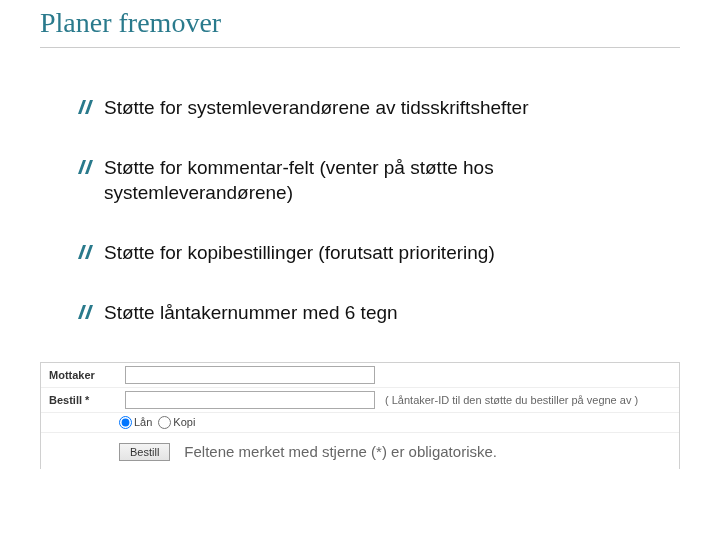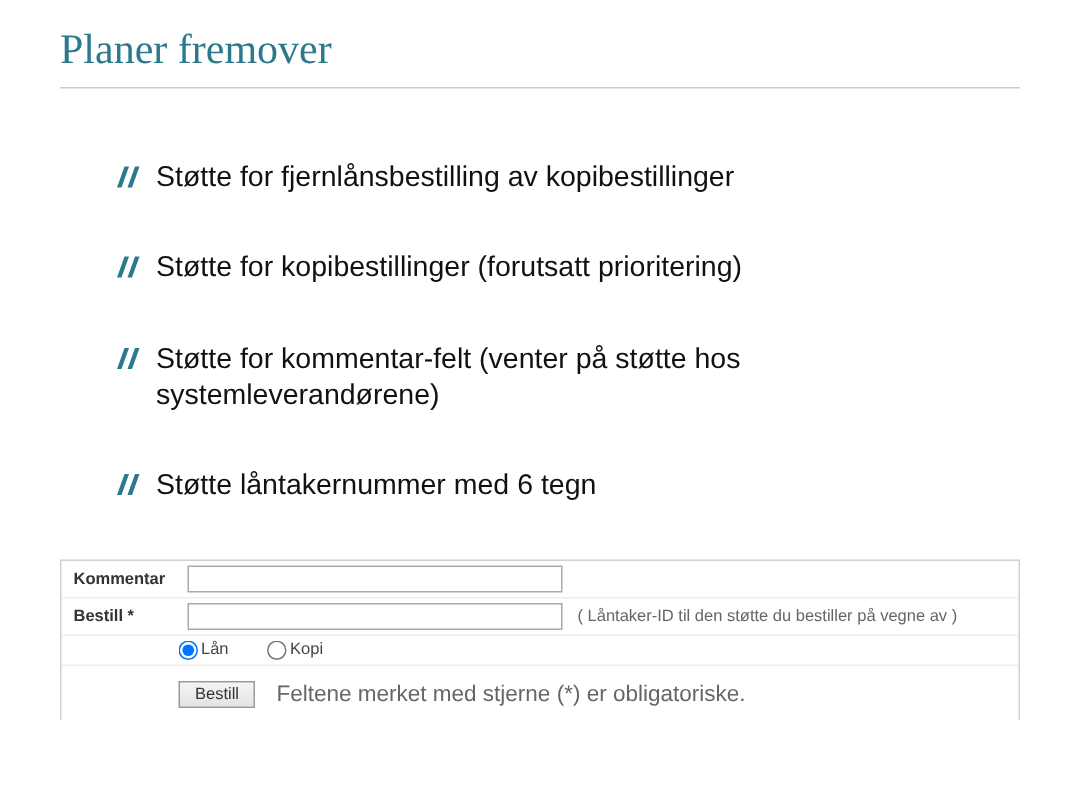--- a/index.html
+++ b/index.html
@@ -8,21 +8,21 @@
       height: 540px;
       background: #fff;
       font-family: Arial, Helvetica, sans-serif;
       overflow: hidden;
     }
     .title {
       color: #2a7a8c;
       font-family: "Times New Roman", Georgia, serif;
       font-size: 28px;
       font-weight: 400;
-      margin: 18px 0 8px 40px;
+      margin: 7px 0 8px 40px;
     }
     .rule {
       height: 1px;
       background: #ccc;
       margin: 4px 40px 0 40px;
     }
     .list {
       list-style: none;
       margin: 48px 60px 0 76px;
     }
@@ -78,21 +78,21 @@
       color: #666;
       font-size: 11px;
       margin-left: 4px;
     }
     .radio-row {
       padding-left: 78px;
     }
     .radio-item {
       display: inline-flex;
       align-items: flex-start;
-      margin-right: 20px;
+      margin-right: 0;
     }
     .radio-item input { margin-right: 2px; }
     .action-row {
       padding-left: 78px;
       padding-top: 10px;
       padding-bottom: 8px;
     }
     .btn {
       background: linear-gradient(#f4f4f4,#e4e4e4);
       border: 1px solid #999;
@@ -113,51 +113,51 @@
 <h1 class="title">Planer fremover</h1>
 <div class="rule"></div>
 
 <ul class="list">
   <li>
     <span class="bullet-icon">
       <svg viewBox="0 0 18 18">
           <path d="M2 16 L7 2 L10 2 L5 16 Z M9 16 L14 2 L17 2 L12 16 Z" fill="currentColor"></path>
         </svg>
     </span>
-    <span>Støtte for fjernlånsbestilling av kopibestillinger</span>
+    <span>Støtte for systemleverandørene av tidsskriftshefter</span>
+  </li>
+  <li>
+    <span class="bullet-icon">
+      <svg viewBox="0 0 18 18">
+          <path d="M2 16 L7 2 L10 2 L5 16 Z M9 16 L14 2 L17 2 L12 16 Z" fill="currentColor"></path>
+        </svg>
+    </span>
+    <span>Støtte for kommentar-felt (venter på støtte hos systemleverandørene)</span>
   </li>
   <li>
     <span class="bullet-icon">
       <svg viewBox="0 0 18 18">
           <path d="M2 16 L7 2 L10 2 L5 16 Z M9 16 L14 2 L17 2 L12 16 Z" fill="currentColor"></path>
         </svg>
     </span>
     <span>Støtte for kopibestillinger (forutsatt prioritering)</span>
   </li>
   <li>
     <span class="bullet-icon">
       <svg viewBox="0 0 18 18">
           <path d="M2 16 L7 2 L10 2 L5 16 Z M9 16 L14 2 L17 2 L12 16 Z" fill="currentColor"></path>
         </svg>
     </span>
-    <span>Støtte for kommentar-felt (venter på støtte hos systemleverandørene)</span>
-  </li>
-  <li>
-    <span class="bullet-icon">
-      <svg viewBox="0 0 18 18">
-          <path d="M2 16 L7 2 L10 2 L5 16 Z M9 16 L14 2 L17 2 L12 16 Z" fill="currentColor"></path>
-        </svg>
-    </span>
     <span>Støtte låntakernummer med 6 tegn</span>
   </li>
 </ul>
 
 <div class="form-area">
   <div class="form-row">
-    <span class="form-label">Kommentar</span>
+    <span class="form-label">Mottaker</span>
     <input type="text" class="text-input" style="">
   </div>
   <div class="form-row">
     <span class="form-label">Bestill *</span>
     <input type="text" class="text-input" style="">
     <span class="hint">( Låntaker-ID til den støtte du bestiller på vegne av )</span>
   </div>
   <div class="form-row radio-row">
     <label class="radio-item">
       <input type="radio" name="type" checked="" style="">

